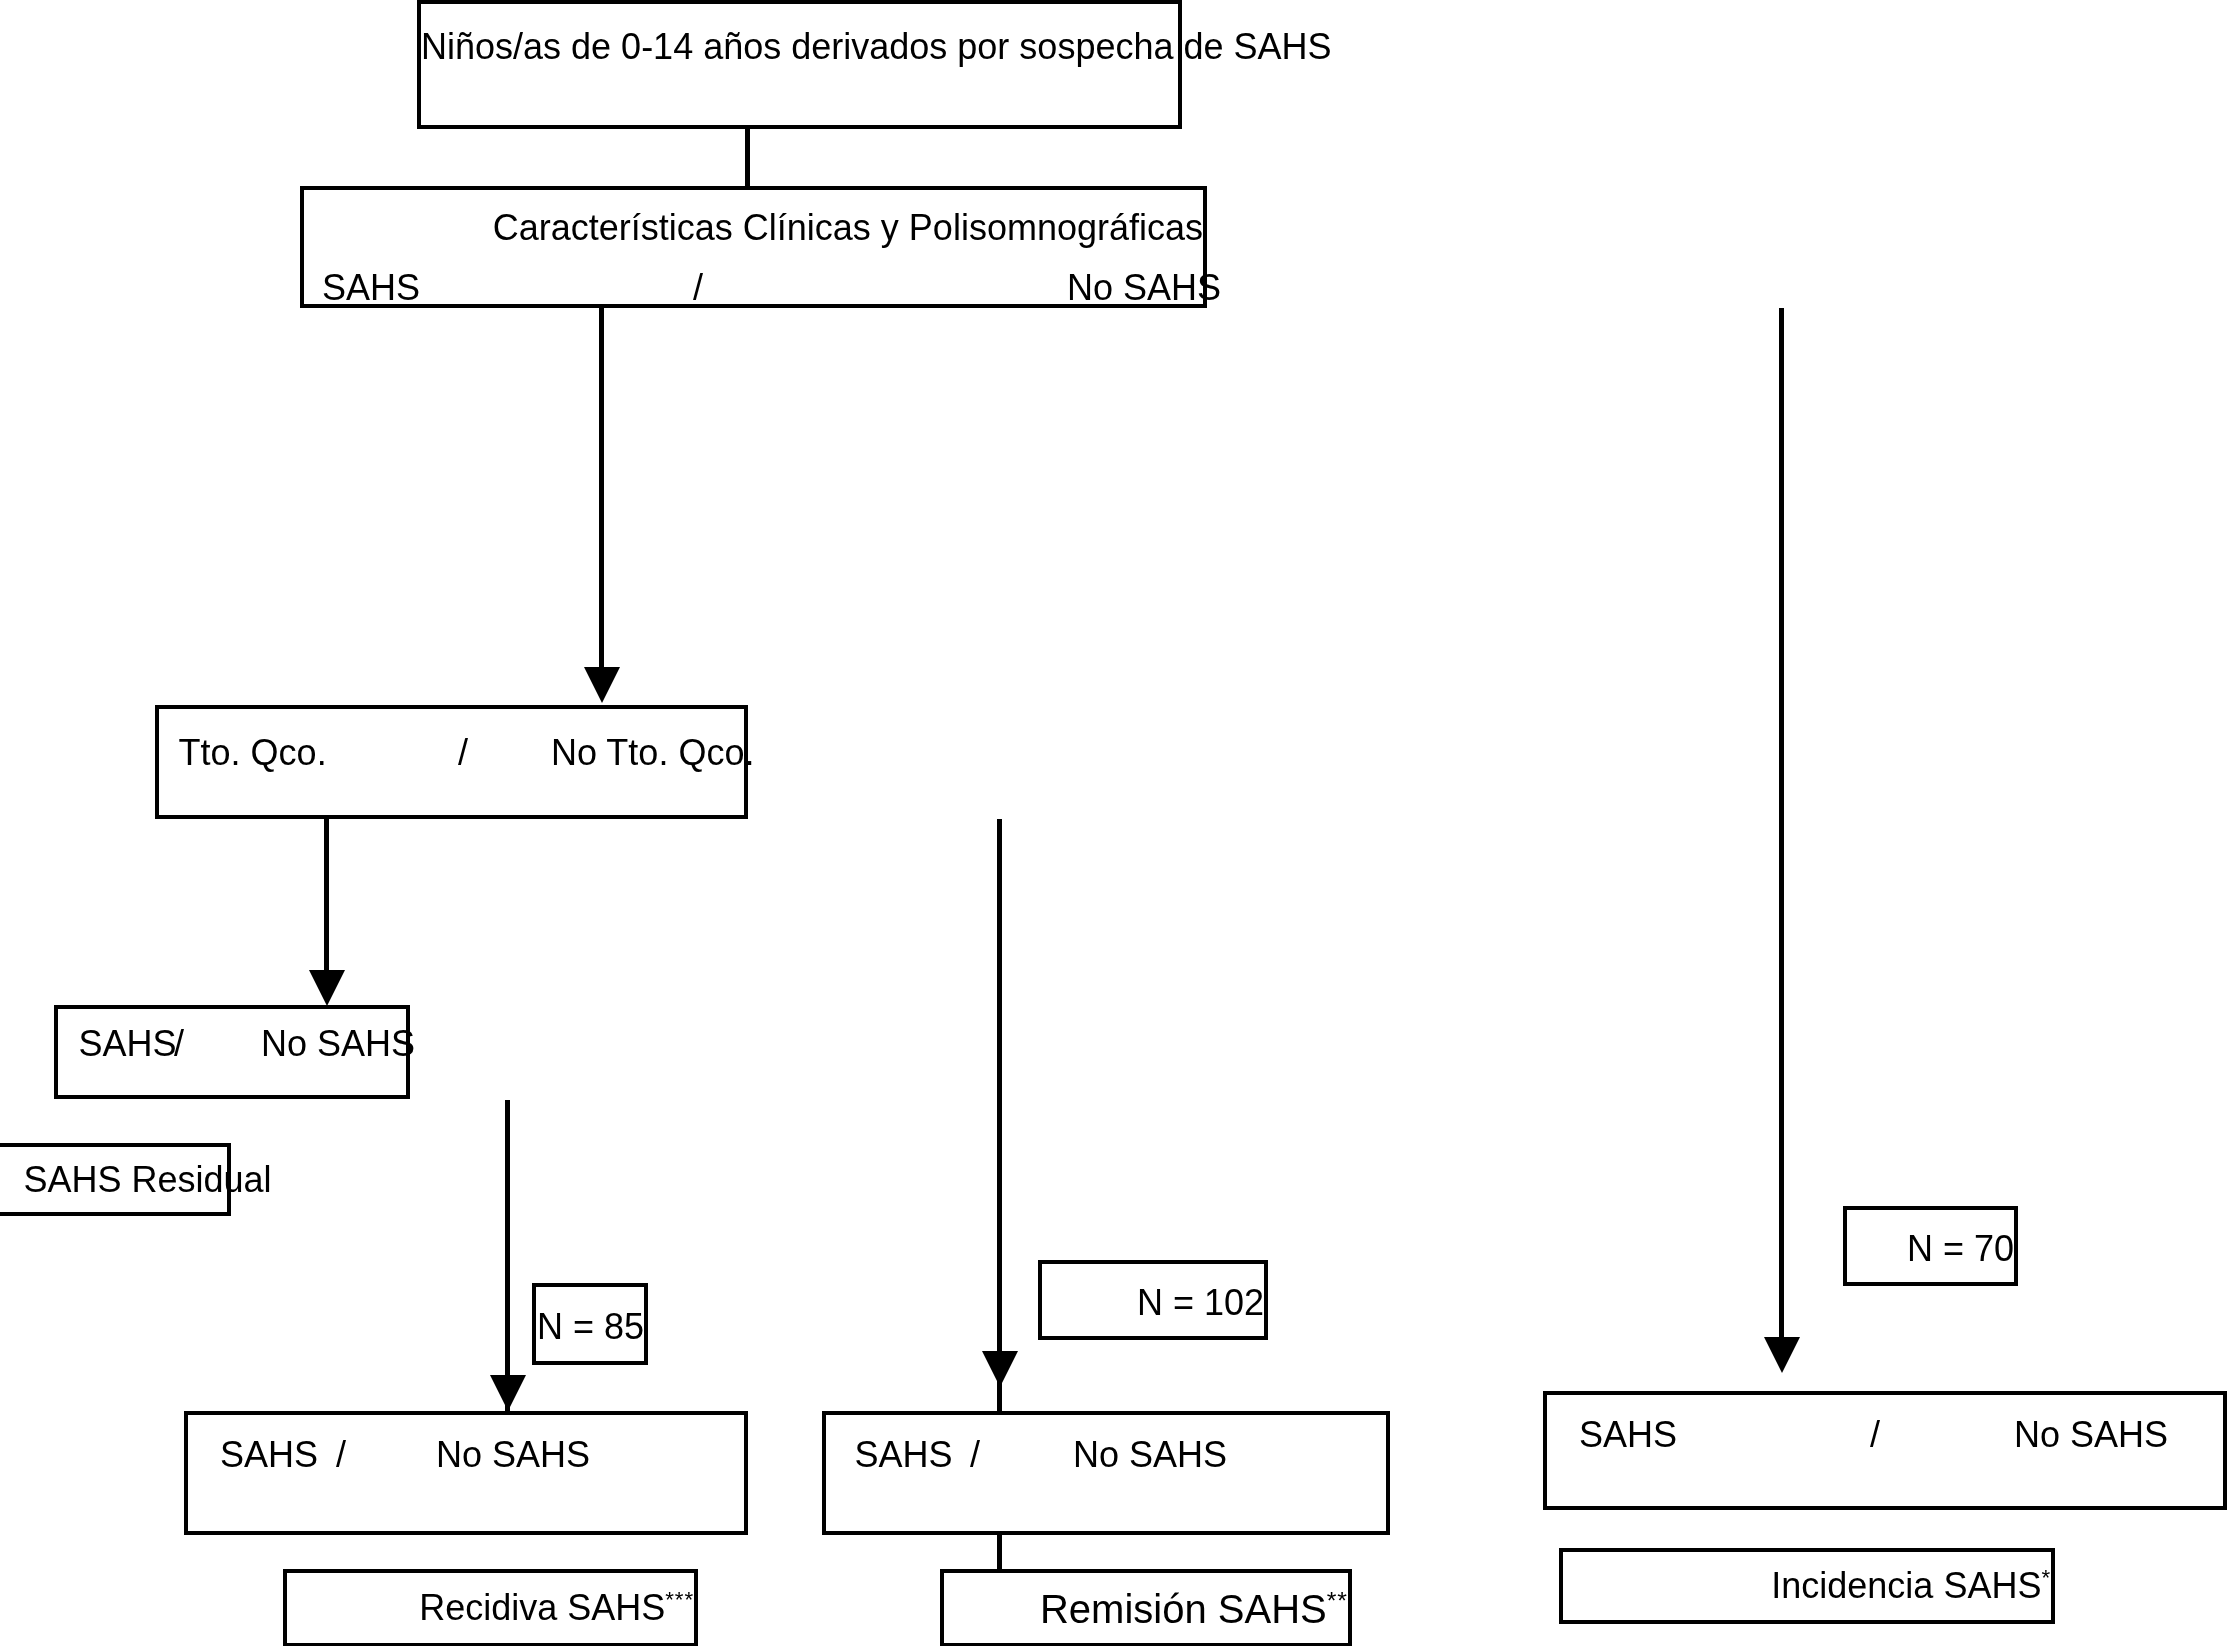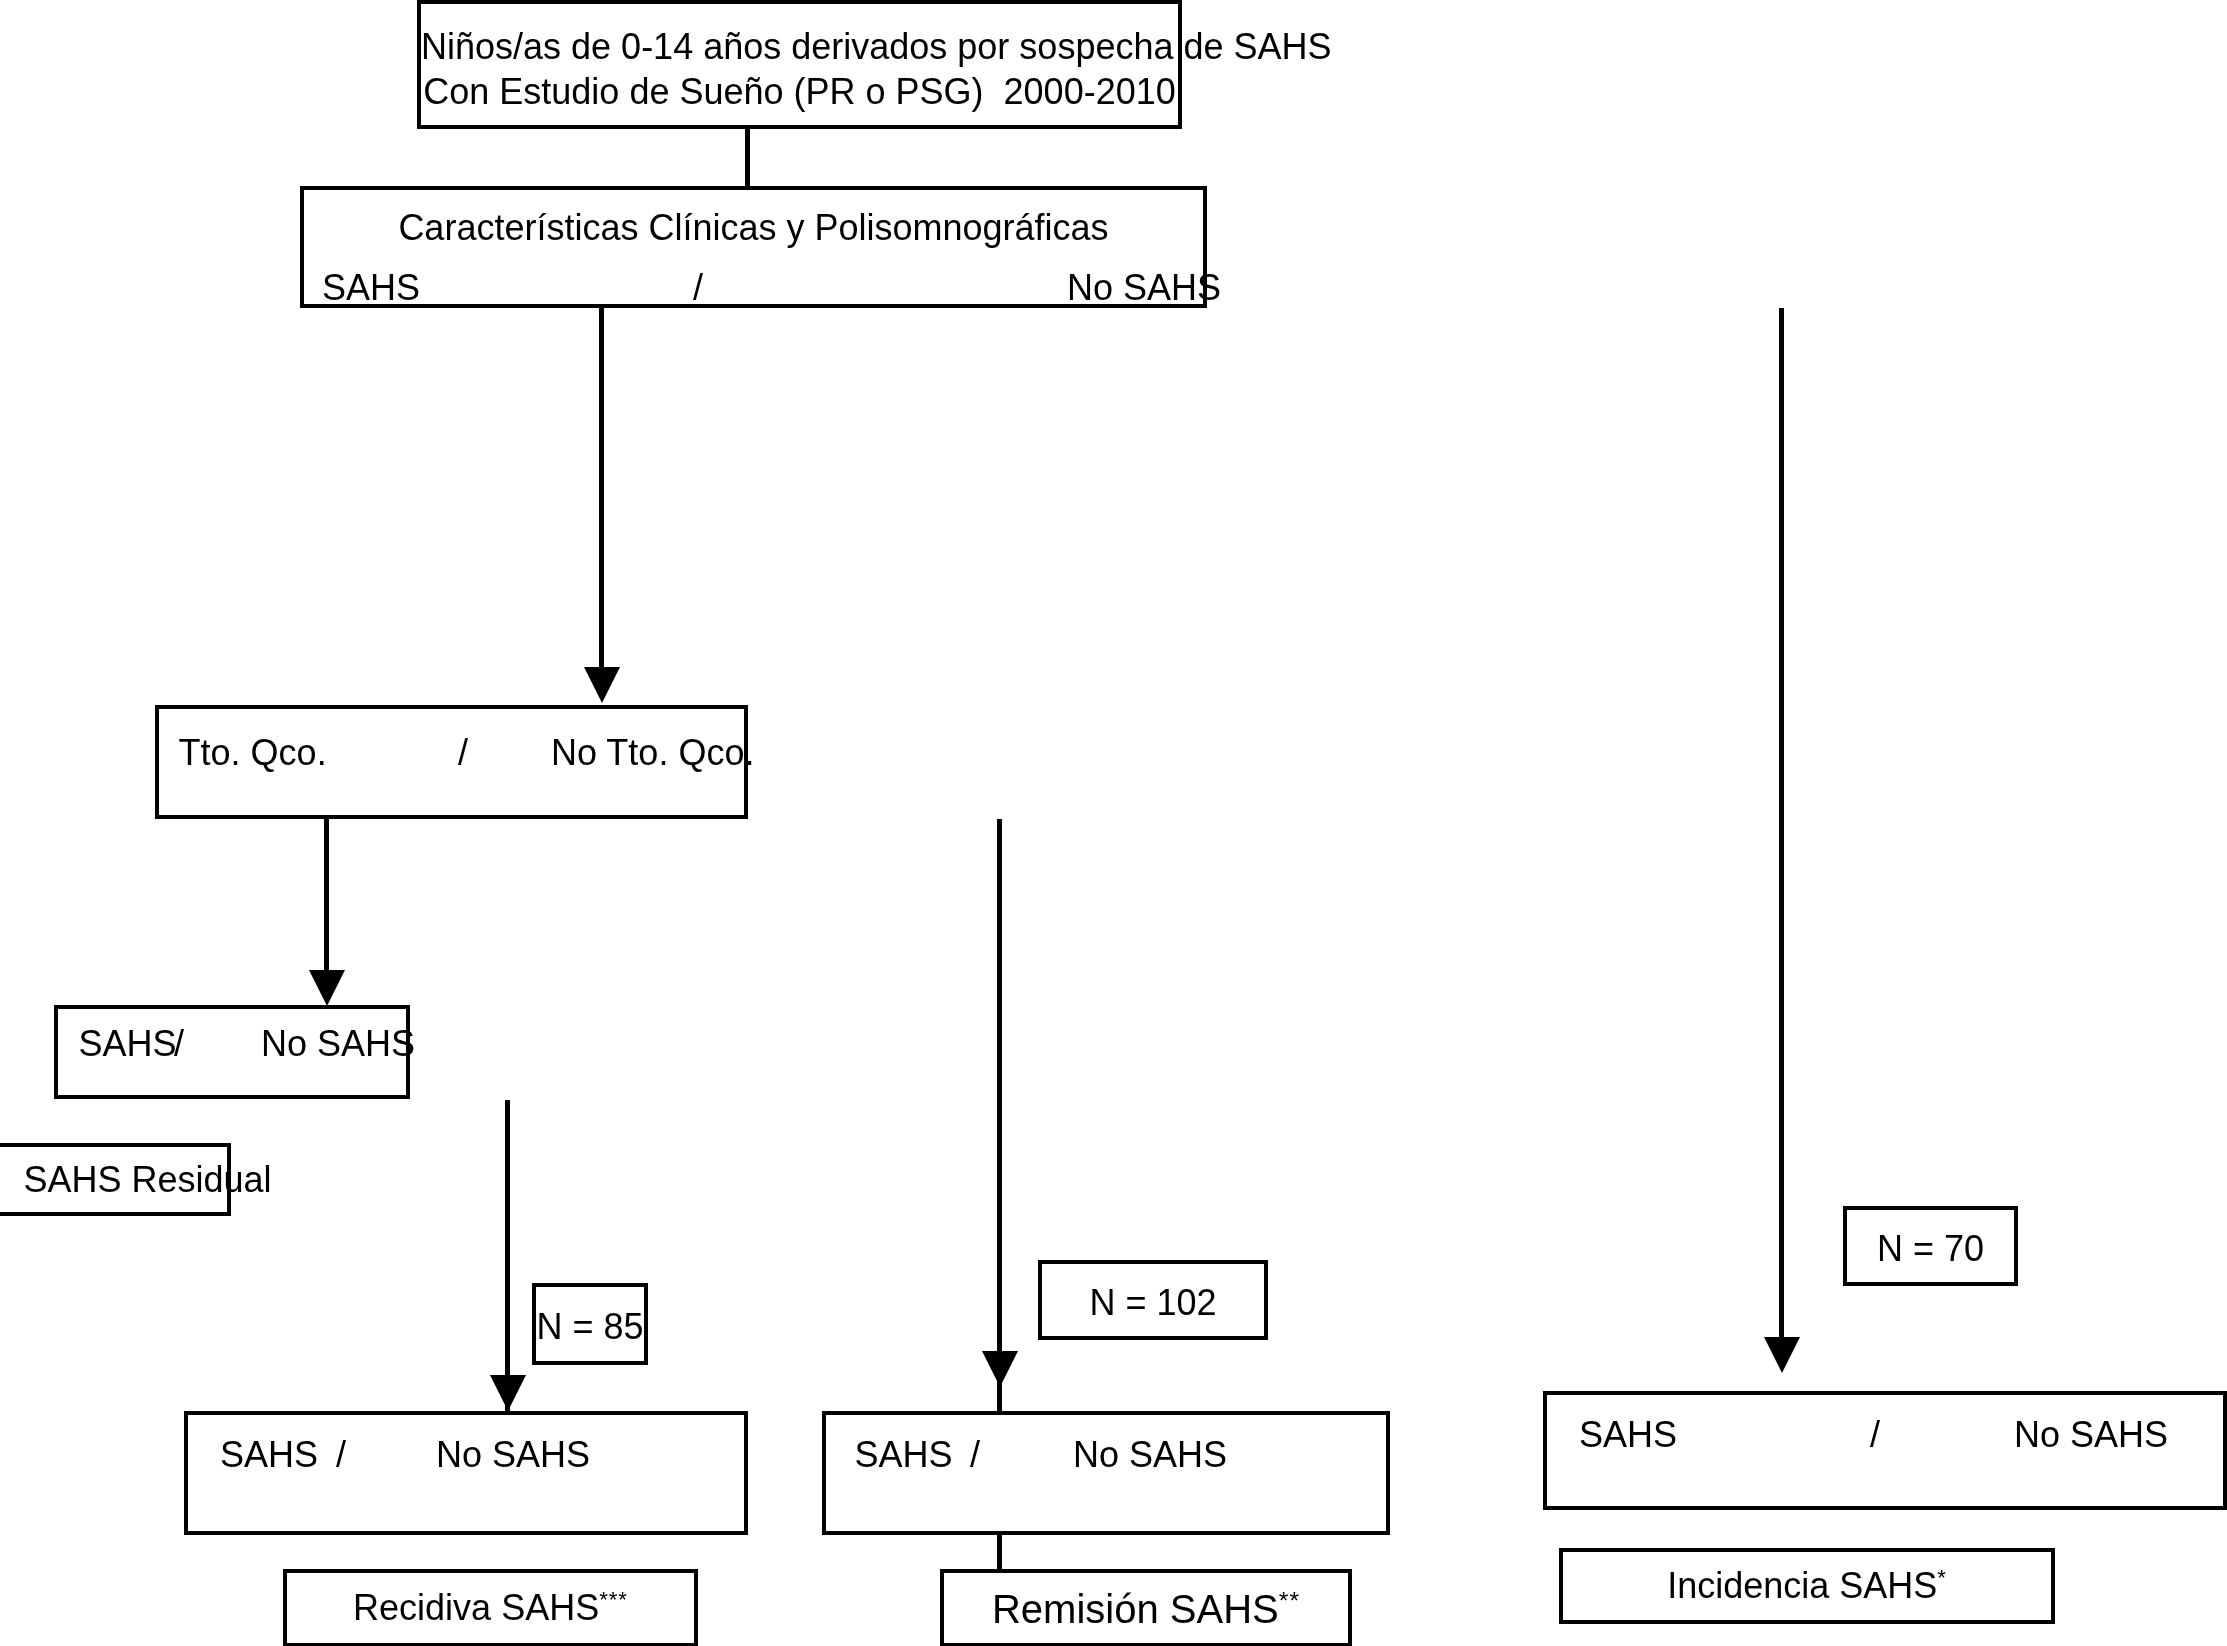--- a/index.html
+++ b/index.html
@@ -22,21 +22,21 @@
     background: #ffffff;
     color: #000000;
   }
   .txt {
     position: absolute;
     white-space: pre;
     color: #000000;
     line-height: 1.12;
     text-align: right;
   }
-  .ctr { text-align: center; width: 100%; left: 0; }
+  .ctr { text-align: right; width: 100%; left: 0; }
   sup {
     font-size: 0.62em;
     vertical-align: super;
     letter-spacing: 0.04em;
   }
   .vline {
     position: absolute;
     background: #000000;
     width: 4.5px;
   }
@@ -49,21 +49,20 @@
     border-top: 36px solid #000000;
   }
 </style>
 </head>
 <body>
 
 <div id="page">
 
   <div class="box" style="left:417px; top:0px; width:765px; height:129px;">
     <div class="txt ctr" style="top:23px; font-size:36px;">Niños/as de 0-14 años derivados por sospecha de SAHS</div>
-    <div class="txt ctr" style="top:68px; font-size:36px;">Con Estudio de Sueño (PR o PSG)  2000-2010</div>
   </div>
 
   <div class="vline" style="left:745px; top:129px; height:59px;"></div>
 
   <div class="box" style="left:300px; top:186px; width:907px; height:122px;">
     <div class="txt ctr" style="top:18px; font-size:36px;">Características Clínicas y Polisomnográficas</div>
     <div class="txt" style="left:18px; top:78px; font-size:36px;">SAHS</div>
     <div class="txt" style="left:389px; top:78px; font-size:36px;">/</div>
     <div class="txt" style="left:763px; top:78px; font-size:36px;">No SAHS</div>
   </div>

